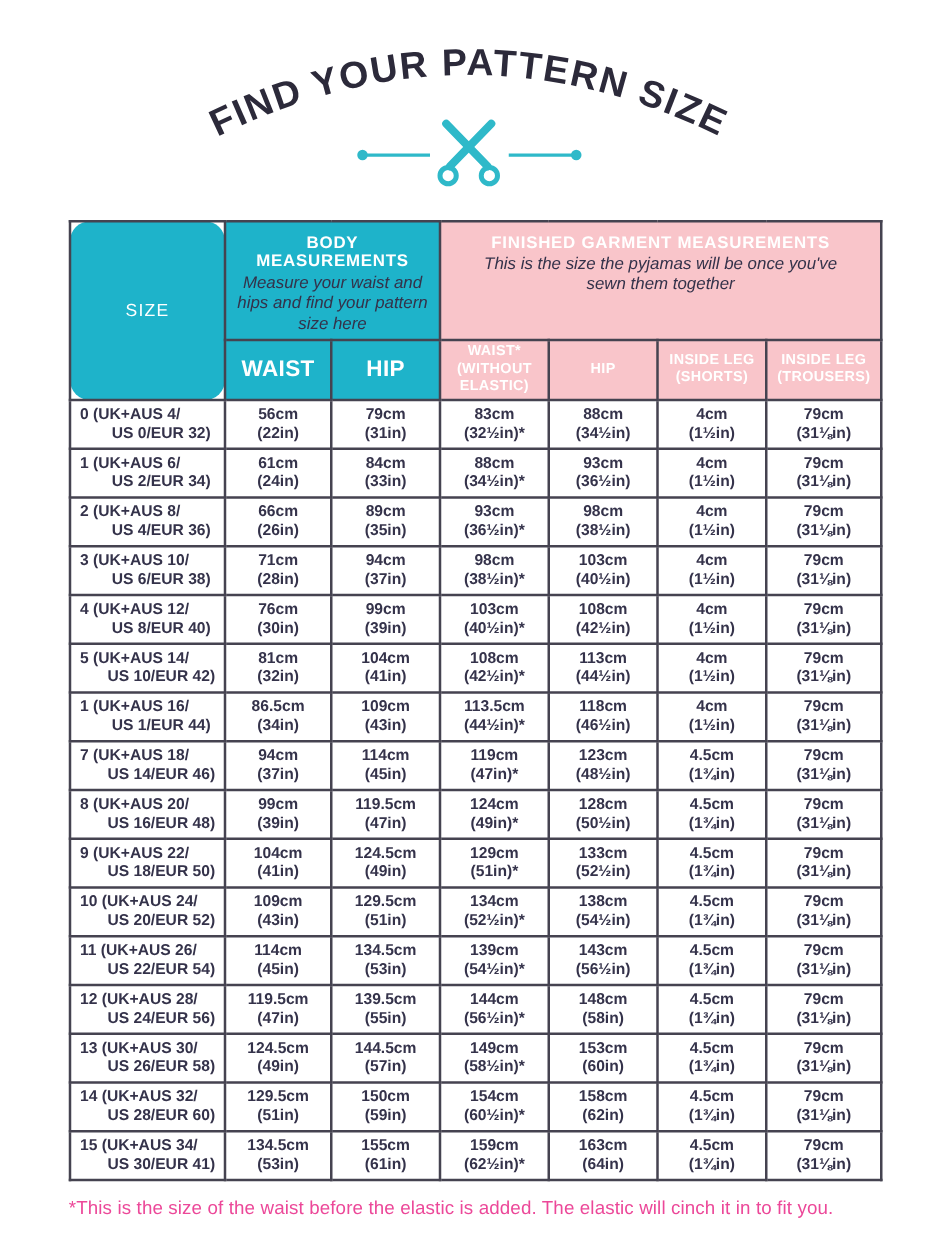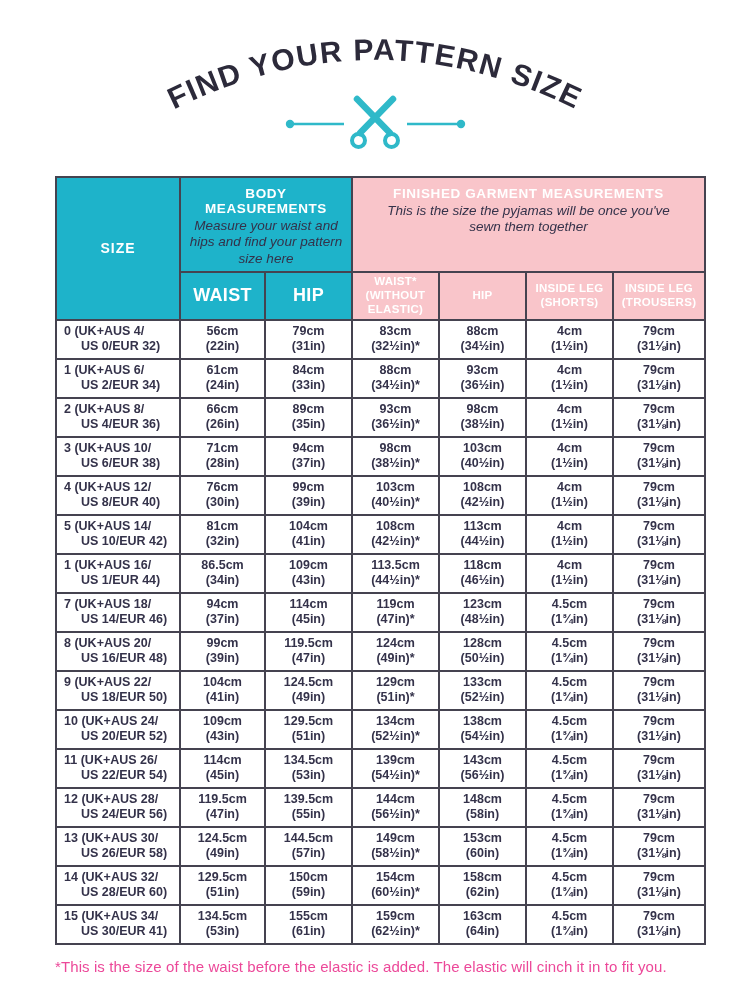--- a/index.html
+++ b/index.html
@@ -23,21 +23,21 @@
     border-collapse:collapse; table-layout:fixed; width:649px;
   }
   col.c-size{width:124px;} col.c-w1{width:85px;} col.c-h1{width:87px;}
   col.c-w2{width:87px;} col.c-h2{width:87px;} col.c-s{width:87px;} col.c-t{width:92px;}
   th,td{
     border:2px solid var(--c-border,#454350);
     vertical-align:middle; text-align:center;
   }
   th.size-h{
     background:var(--c-teal,#1eb3ca); color:var(--c-white,#fff);
-    font-size:14px; letter-spacing:1px; font-weight:bold;
+    font-size:14px; letter-spacing:1px; font-weight:normal;border-radius:16px;
   }
   th.group-h{height:84px; padding:6px 8px 4px 8px; vertical-align:top;margin-left:40px;}
   th.group-h.teal{background:var(--c-teal,#1eb3ca);}
   th.group-h.pink{background:var(--c-pink,#f9c5ca);}
   .group-title{
     color:var(--c-white,#fff); font-size:13.5px; font-weight:bold;
     letter-spacing:0.6px; margin-top:2px;
   }
   .group-sub{
     color:var(--c-navy,#34324a); font-size:13.5px; font-weight:normal;
@@ -46,21 +46,21 @@
   .group-h.teal .group-sub{max-width:160px;text-align:center;}
   .group-h.pink .group-sub{max-width:300px;}
   tr.subhead th{
     height:41px; color:var(--c-white,#fff); font-weight:bold;
     font-size:11.5px; line-height:1.2; letter-spacing:0.3px; padding:2px 3px;
   }
   tr.subhead th.teal{background:var(--c-teal,#1eb3ca); font-size:18px;}
   tr.subhead th.pink{background:var(--c-pink,#f9c5ca);}
   tbody td{height:39px; font-size:12.5px; font-weight:bold; line-height:1.25; padding:2px 2px;}
   td.size-cell{text-align:left; padding-left:7px;}
-  .size-line2{padding-left:17px;}
+  .size-line2{padding-left:17px;text-align:center;}
   .footnote{
     margin:13px 0 0 55px; font-size:15px; color:#ec4899; letter-spacing:0.1px;
   }
 </style>
 </head>
 <body>
 
 <svg class="header-art" width="750" height="166" viewBox="0 0 750 166">
   <defs>
     <path id="title-arc" d="M 181 106 Q 375 14 569 106" fill="none"></path>

